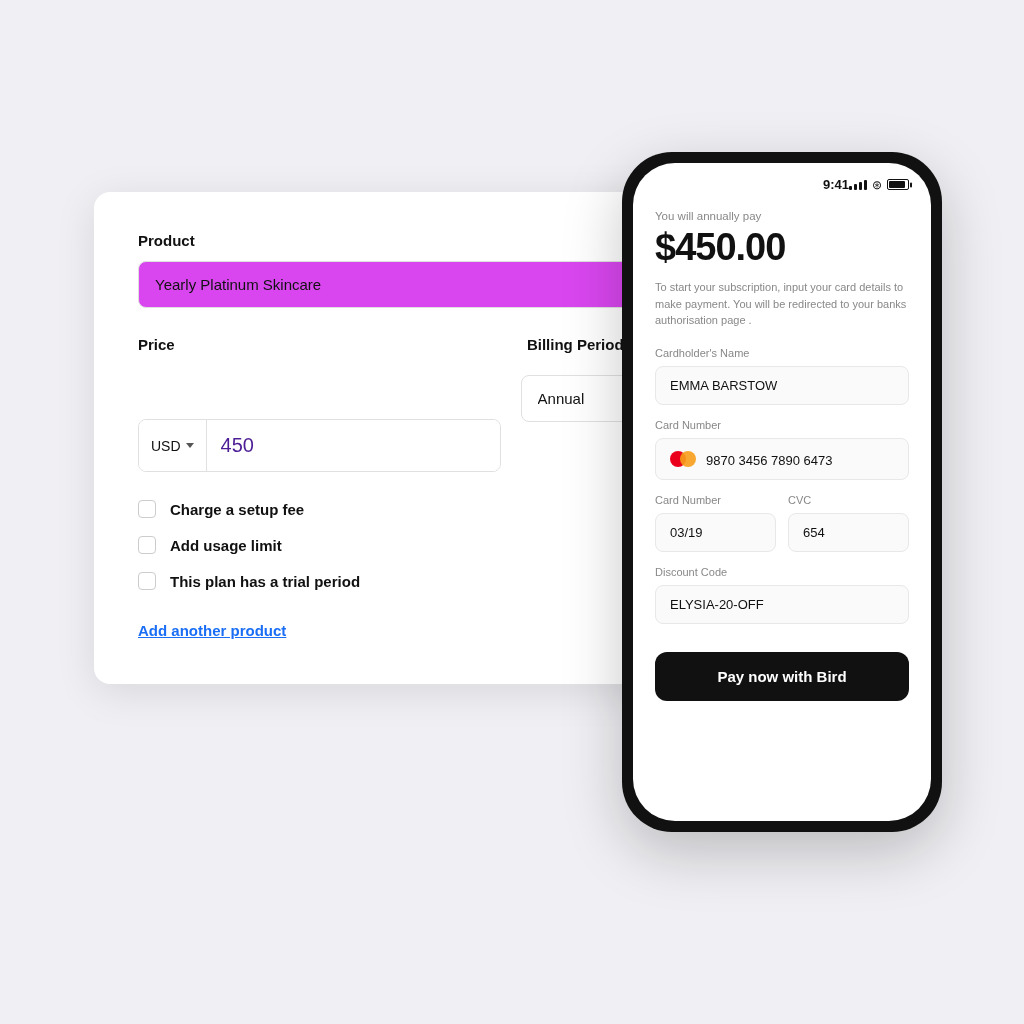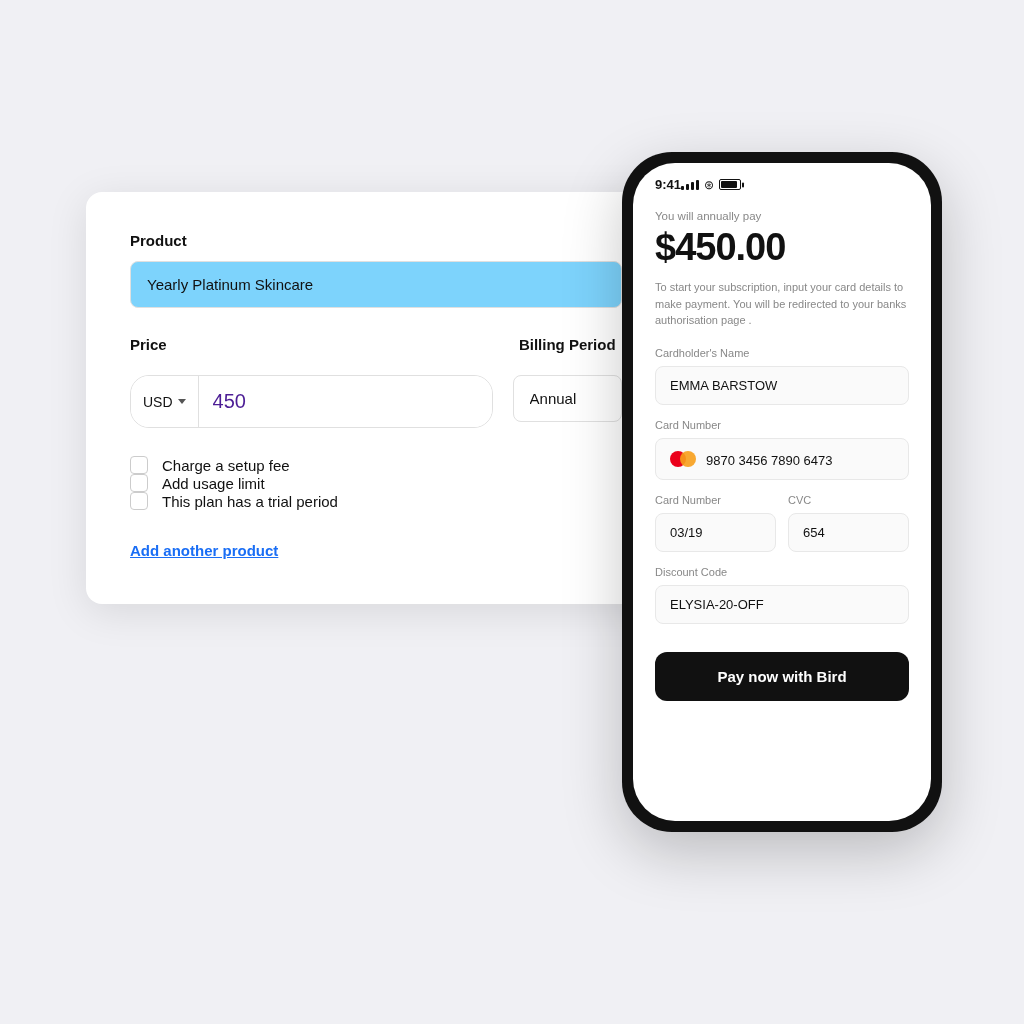--- a/index.html
+++ b/index.html
@@ -19,21 +19,21 @@
     .scene {
       position: relative;
       width: 860px;
       height: 720px;
     }
 
     
     .desktop-card {
       position: absolute;
       top: 40px;
-      left: 4px;
+      left: 12px;
       width: 580px;
       background: #ffffff;
       border-radius: 16px;
       box-shadow: 0 8px 40px rgba(0,0,0,0.10);
       padding: 40px 44px 44px 44px;
       z-index: 1;
     }
 
     .section-label {
       font-size: 15px;
@@ -43,21 +43,21 @@
     }
 
     .text-input {
       width: 100%;
       border: 1.5px solid #e0e0e0;
       border-radius: 8px;
       padding: 14px 16px;
       font-size: 15px;
       color: #111;
       outline: none;
-      background: #7dd3fc;
+      background: #d946ef;
     }
 
     .row-two {
       display: flex;
       gap: 20px;
       margin-top: 28px;
     }
 
     .field-group {
       display: flex;
@@ -70,22 +70,23 @@
     }
 
     .field-group.period-group {
       flex: 1;
       align-items: center;
     }
 
     .price-input-row {
       display: flex;
       border: 1.5px solid #e0e0e0;
-      border-radius: 19px;
+      border-radius: 8px;
       overflow: hidden;
+      margin-top: 44px;
     }
 
     .currency-select {
       display: flex;
       align-items: center;
       gap: 5px;
       padding: 14px 12px;
       background: #fff;
       border-right: 1.5px solid #e0e0e0;
       font-size: 14px;
@@ -119,20 +120,22 @@
       font-size: 15px;
       color: #111;
       background: #fff;
       outline: none;
     }
 
     .checkboxes {
       margin-top: 28px;
       display: flex;
       flex-direction: column;
+      gap: 18px;
+      font-weight: bold;
     }
 
     .checkbox-row {
       display: flex;
       align-items: center;
       gap: 14px;
     }
 
     .checkbox-box {
       width: 18px;
@@ -179,21 +182,21 @@
       height: 658px;
       background: #fff;
       border-radius: 42px;
       overflow: hidden;
       display: flex;
       flex-direction: column;
     }
 
     .phone-status-bar {
       display: flex;
-      justify-content: flex-start;
+      justify-content: flex-end;
       align-items: center;
       padding: 14px 22px 8px 22px;
       flex-shrink: 0;
     }
 
     .status-time {
       font-size: 13px;
       font-weight: 600;
       color: #111;
     }

